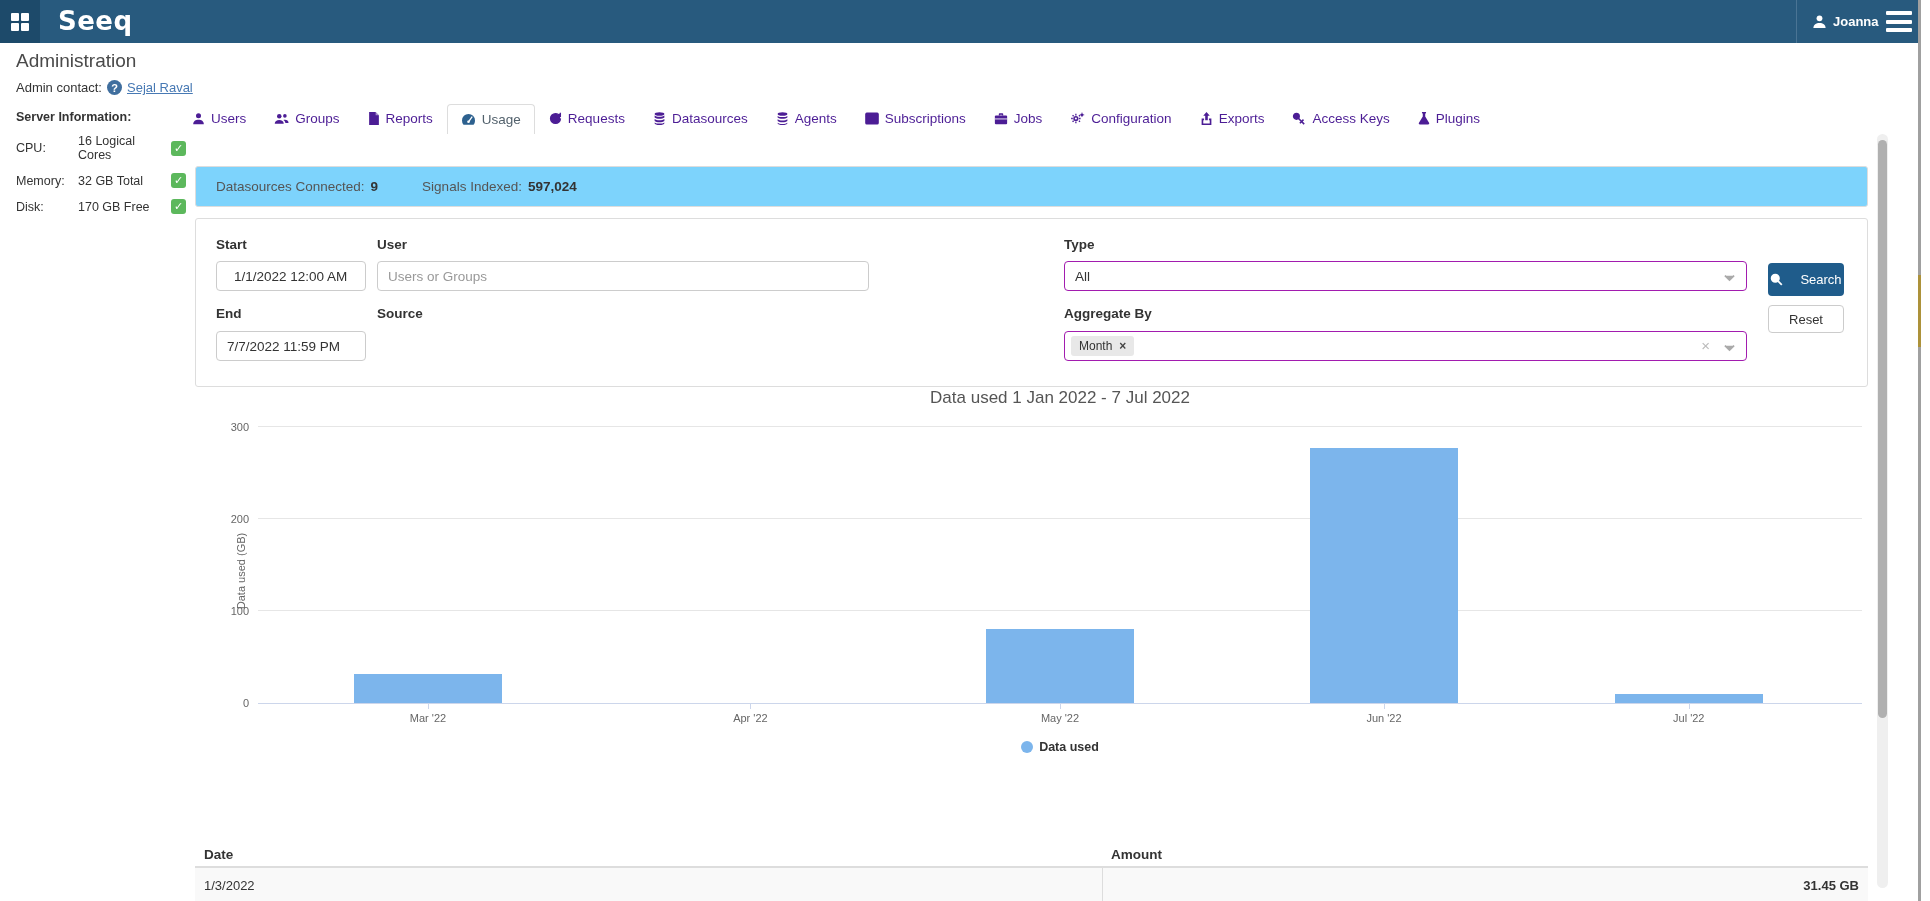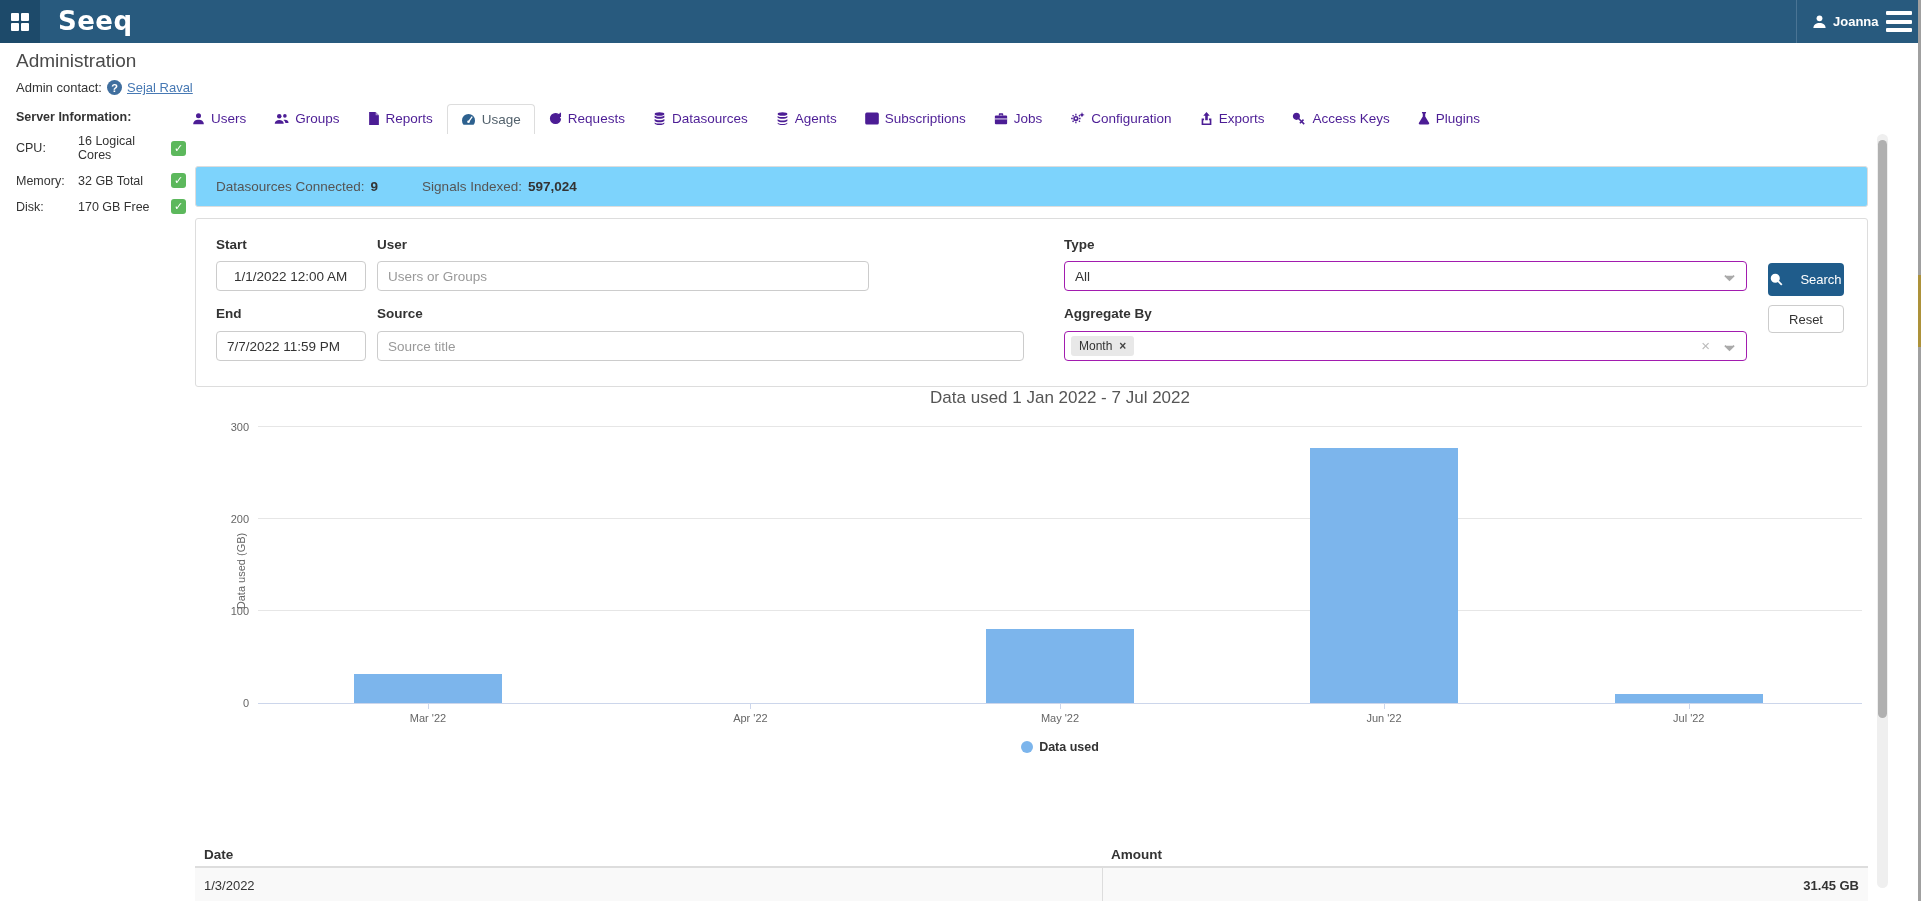--- a/index.html
+++ b/index.html
@@ -304,21 +304,20 @@
       <span>All</span>
       <svg class="chev" width="13" height="13" viewBox="0 0 14 14" fill="none" stroke="#aaa" stroke-width="1.6">
           <path d="M2 5l5 5 5-5"></path>
         </svg>
     </div>
 
     <label class="f-label" style="left:20px; top:87px;">End</label>
     <input class="f-input" style="left: 20px; top: 112px; width: 150px;" value="7/7/2022 11:59 PM">
 
     <label class="f-label" style="left:181px; top:87px;">Source</label>
-    <input class="f-input" style="left: 181px; top: 112px; width: 647px;" placeholder="Source title">
 
     <label class="f-label" style="left:868px; top:87px;">Aggregate By</label>
     <div class="select-box" style="left:868px; top:112px; width:683px; padding-left:6px;">
       <span class="tag">
         <span>Month</span>
         <span class="x">×</span>
       </span>
       <span class="clear-x">×</span>
       <svg class="chev" width="13" height="13" viewBox="0 0 14 14" fill="none" stroke="#aaa" stroke-width="1.6">
           <path d="M2 5l5 5 5-5"></path>

